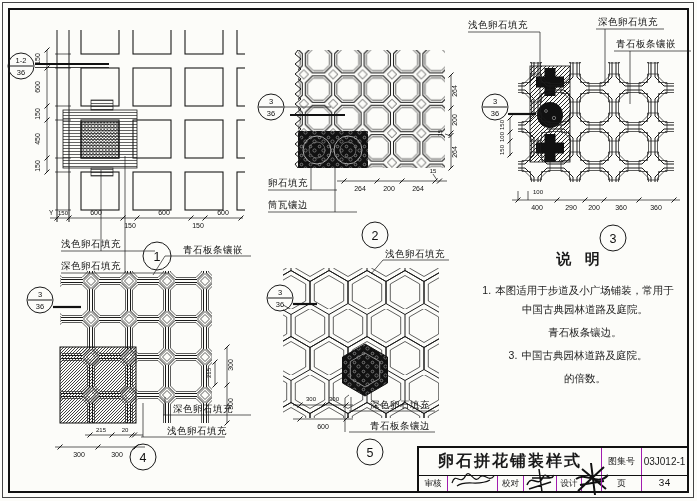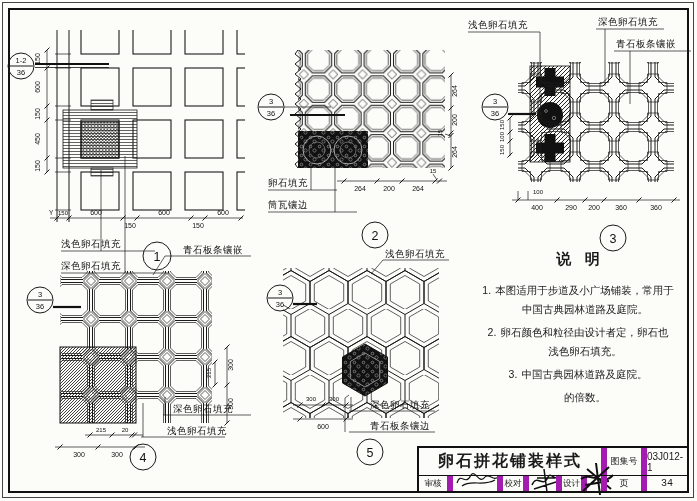--- a/index.html
+++ b/index.html
@@ -24,21 +24,21 @@
   .notes-title{text-align:center;font-size:15px;font-weight:bold;letter-spacing:.9em;padding-left:.9em;margin-bottom:12px;}
   .note-line{font-size:10.5px;line-height:19px;white-space:nowrap;}
   .note-num{margin-right:4px;}
   .cont{padding-left:14px;}
   .note-item{margin-bottom:4px;text-align:center;}
   .tb{position:absolute;right:8px;bottom:8px;width:272px;height:47px;border:2px solid #111;
       display:flex;flex-direction:column;box-sizing:border-box;background:#fcfcf9;}
   .tb-row{display:flex;box-sizing:border-box;}
   .tb-r1{height:27px;}
   .tb-r2{flex:1;border-top:1px solid #111;font-family:Liberation Mono, monospace;}
-  .tc{display:flex;align-items:center;justify-content:center;border-left:6px solid #a21caf;
+  .tc{display:flex;align-items:center;justify-content:center;border-left:1px solid #a21caf;
       box-sizing:border-box;overflow:visible;position:relative;}
   .tc:first-child{border-left:none;}
   .tb-title{width:182px;font-size:16px;font-weight:bold;letter-spacing:2px;}
   .tb-al{width:40px;font-size:9px;}
   .tb-av{width:46px;font-size:10px;}
   .tb-sm{font-size:8.5px;}
   .sigsvg{position:absolute;left:0;bottom:0;overflow:visible;}
 </style>
 </head>
 <body>
@@ -359,22 +359,21 @@
     </g>
   </svg>
 
   <div class="notes">
     <div class="notes-title">说明</div>
     <div class="note-item">
       <div class="note-line"><span class="note-num">1.</span><span>本图适用于步道及小广场铺装，常用于</span></div>
       <div class="note-line cont">中国古典园林道路及庭院。</div>
     </div>
     <div class="note-item">
-      <div class="note-line"><span class="note-num">2.</span><span>卵石颜色和粒径由设计者定，卵石也</span></div>
-      <div class="note-line cont">浅色卵石填充。</div>
+      <div class="note-line cont">青石板条镶边。</div>
     </div>
     <div class="note-item">
       <div class="note-line"><span class="note-num">3.</span><span>中国古典园林道路及庭院。</span></div>
     </div>
     <div class="note-item">
       <div class="note-line cont">的倍数。</div>
     </div>
   </div>
 
   <div class="tb">

